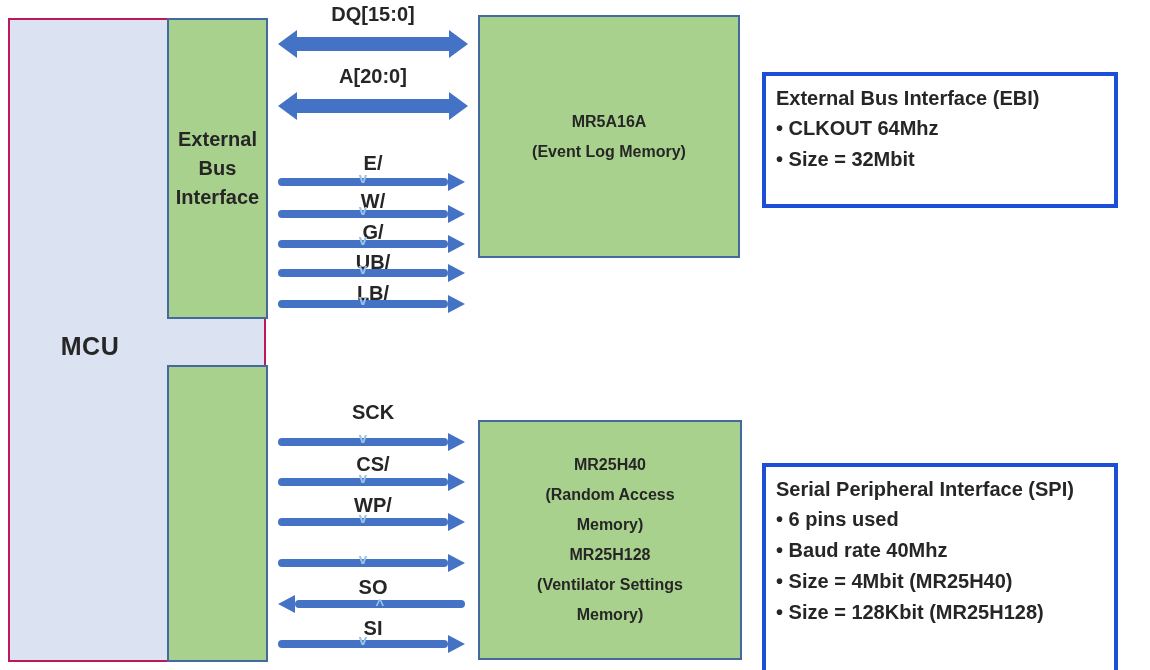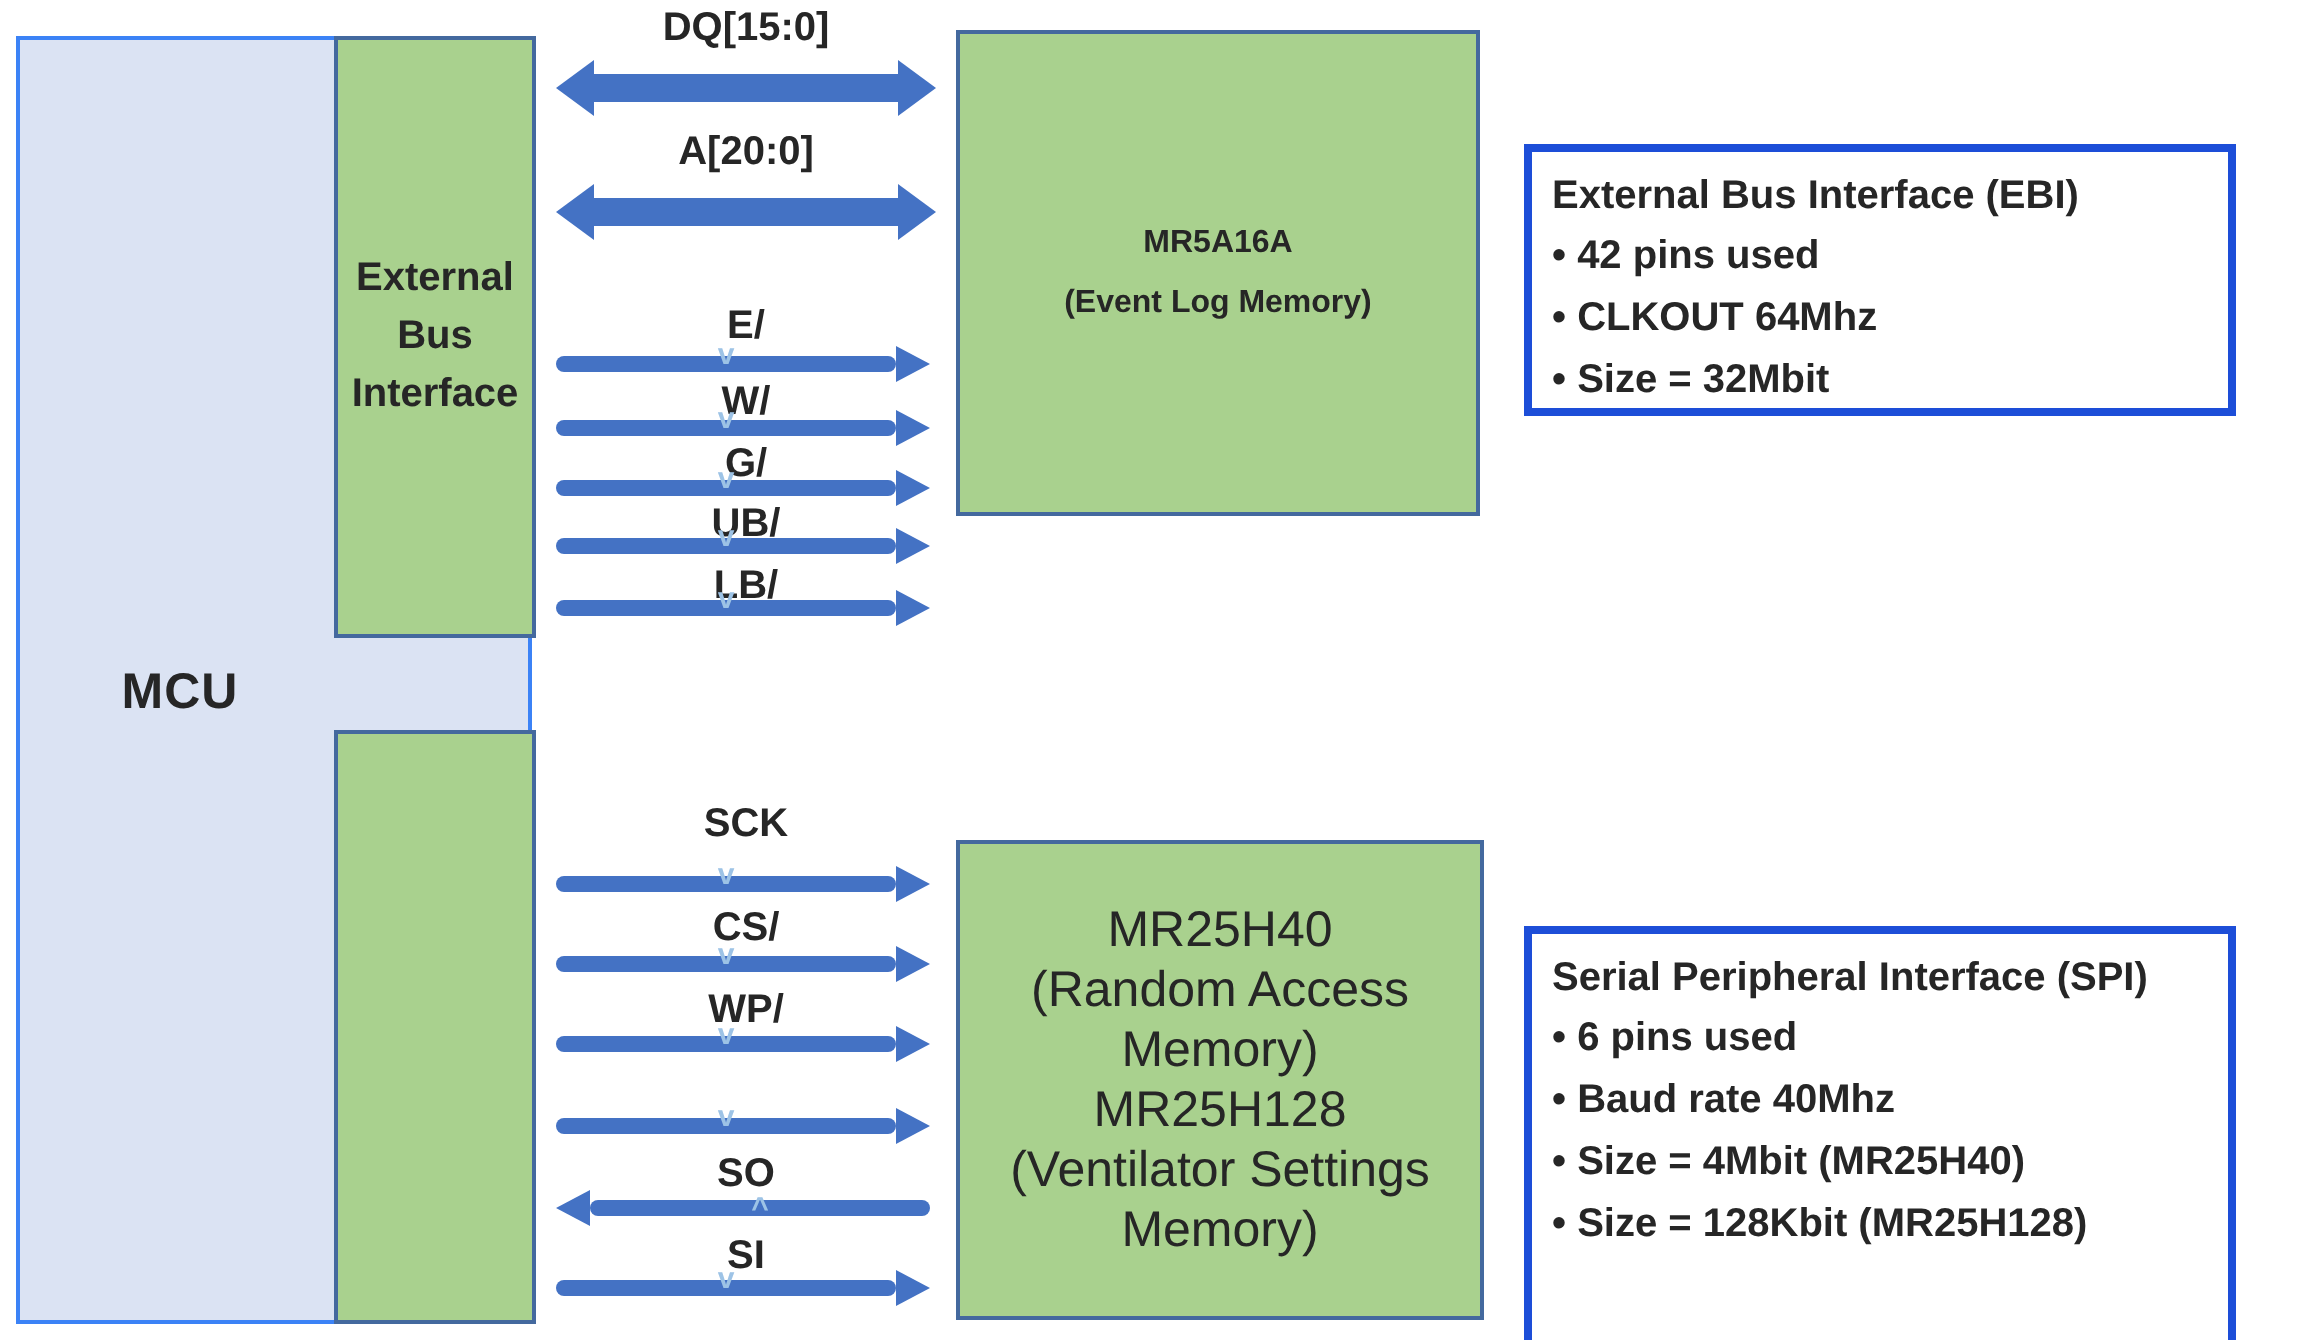--- a/index.html
+++ b/index.html
@@ -3,39 +3,39 @@
 <meta charset="utf-8">
 <style>
   html,body{margin:0;padding:0;background:#ffffff;}
   #stage{
     position:relative;width:1150px;height:670px;background:#ffffff;overflow:hidden;
     font-family:"Liberation Sans","DejaVu Sans",sans-serif;color:#262626;
   }
   
   .mcu{
     position:absolute;left:8px;top:18px;width:258px;height:644px;
-    background:#dbe3f3;border:2px solid #3b82f6;box-sizing:border-box;
+    background:#dbe3f3;border:2px solid #be185d;box-sizing:border-box;
   }
   .mcu-label{
     position:absolute;left:0;top:312px;width:160px;text-align:center;
     font-size:25px;font-weight:600;letter-spacing:.5px;
   }
   .green-block{
     position:absolute;background:#a9d18e;border:2px solid #44699e;box-sizing:border-box;
   }
   .ebi-strip-top{left:167px;top:18px;width:101px;height:301px;
     display:flex;align-items:center;justify-content:center;text-align:center;}
   .ebi-strip-top .strip-text{font-size:20px;font-weight:600;line-height:29px;padding:0 20px;}
   .ebi-strip-bottom{left:167px;top:365px;width:101px;height:297px;}
   .mem1{left:478px;top:15px;width:262px;height:243px;
     display:flex;flex-direction:column;align-items:center;justify-content:center;text-align:center;}
   .mem1 .mem-line{font-size:16px;font-weight:600;line-height:30px;}
   .mem2{left:478px;top:420px;width:264px;height:240px;
     display:flex;flex-direction:column;align-items:center;justify-content:center;text-align:center;}
-  .mem2 .mem-line{font-size:25px;font-weight:400;line-height:30px;}
+  .mem2 .mem-line{font-size:16px;font-weight:700;line-height:30px;}
   
   .note{
     position:absolute;left:762px;width:356px;background:#ffffff;
     border:4px solid #1d4ed8;box-sizing:border-box;padding:7px 10px 4px 10px;
   }
   .note-ebi{top:72px;height:136px;}
   .note-spi{top:463px;height:212px;}
   .note-title{font-size:20px;font-weight:600;line-height:30px;}
   .note ul{margin:0;padding:0;list-style:none;}
   .note li{font-size:20px;font-weight:600;line-height:31px;}
@@ -130,21 +130,20 @@
   <div class="arr" style="top:518px"></div>
   <div class="arr" style="top:559px"></div>
   <div class="sig" style="top:575px">SO</div>
   <div class="arr left" style="top:600px"></div>
   <div class="sig" style="top:616px">SI</div>
   <div class="arr" style="top:640px"></div>
 
   <div class="note note-ebi">
     <div class="note-title">External Bus Interface (EBI)</div>
     <ul>
-      <li>42 pins used</li>
       <li>CLKOUT 64Mhz</li>
       <li>Size = 32Mbit</li>
     </ul>
   </div>
 
   <div class="note note-spi">
     <div class="note-title">Serial Peripheral Interface (SPI)</div>
     <ul>
       <li>6 pins used</li>
       <li>Baud rate 40Mhz</li>

